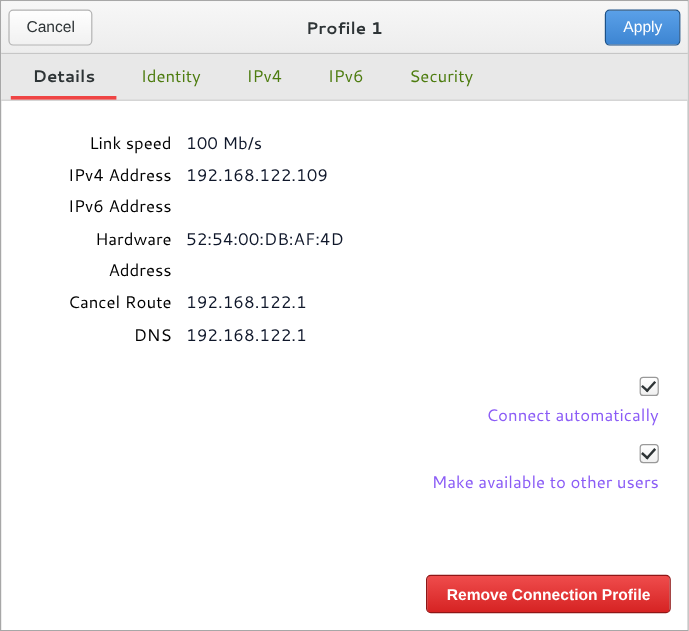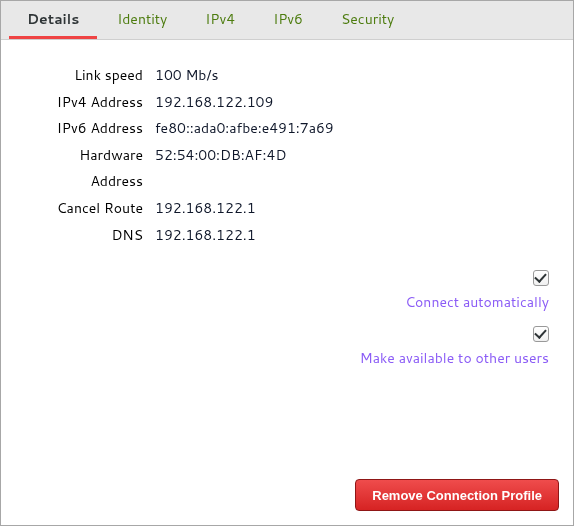--- a/index.html
+++ b/index.html
@@ -150,20 +150,26 @@
     display: flex;
     justify-content: flex-end;
     padding: 10px 14px 14px 14px;
   }
 </style>
 </head>
 <body>
 
 <div class="window">
 
+  <div class="headerbar">
+    <button class="btn">Cancel</button>
+    <div class="spacer"></div>
+    <div class="headertitle">Profile 1</div>
+    <button class="btn suggested">Apply</button>
+  </div>
 
   <div class="tabwrap">
     <div class="tabs">
       <div class="tab active">Details</div>
       <div class="tab">Identity</div>
       <div class="tab">IPv4</div>
       <div class="tab">IPv6</div>
       <div class="tab">Security</div>
     </div>
   </div>
@@ -173,21 +179,20 @@
       <div class="info-row">
         <div class="info-label">Link speed</div>
         <div class="info-value">100 Mb/s</div>
       </div>
       <div class="info-row">
         <div class="info-label">IPv4 Address</div>
         <div class="info-value">192.168.122.109</div>
       </div>
       <div class="info-row">
         <div class="info-label">IPv6 Address</div>
-        <div class="info-value">fe80::ada0:afbe:e491:7a69</div>
       </div>
       <div class="info-row">
         <div class="info-label">Hardware Address</div>
         <div class="info-value">52:54:00:DB:AF:4D</div>
       </div>
       <div class="info-row">
         <div class="info-label">Cancel Route</div>
         <div class="info-value">192.168.122.1</div>
       </div>
       <div class="info-row">

